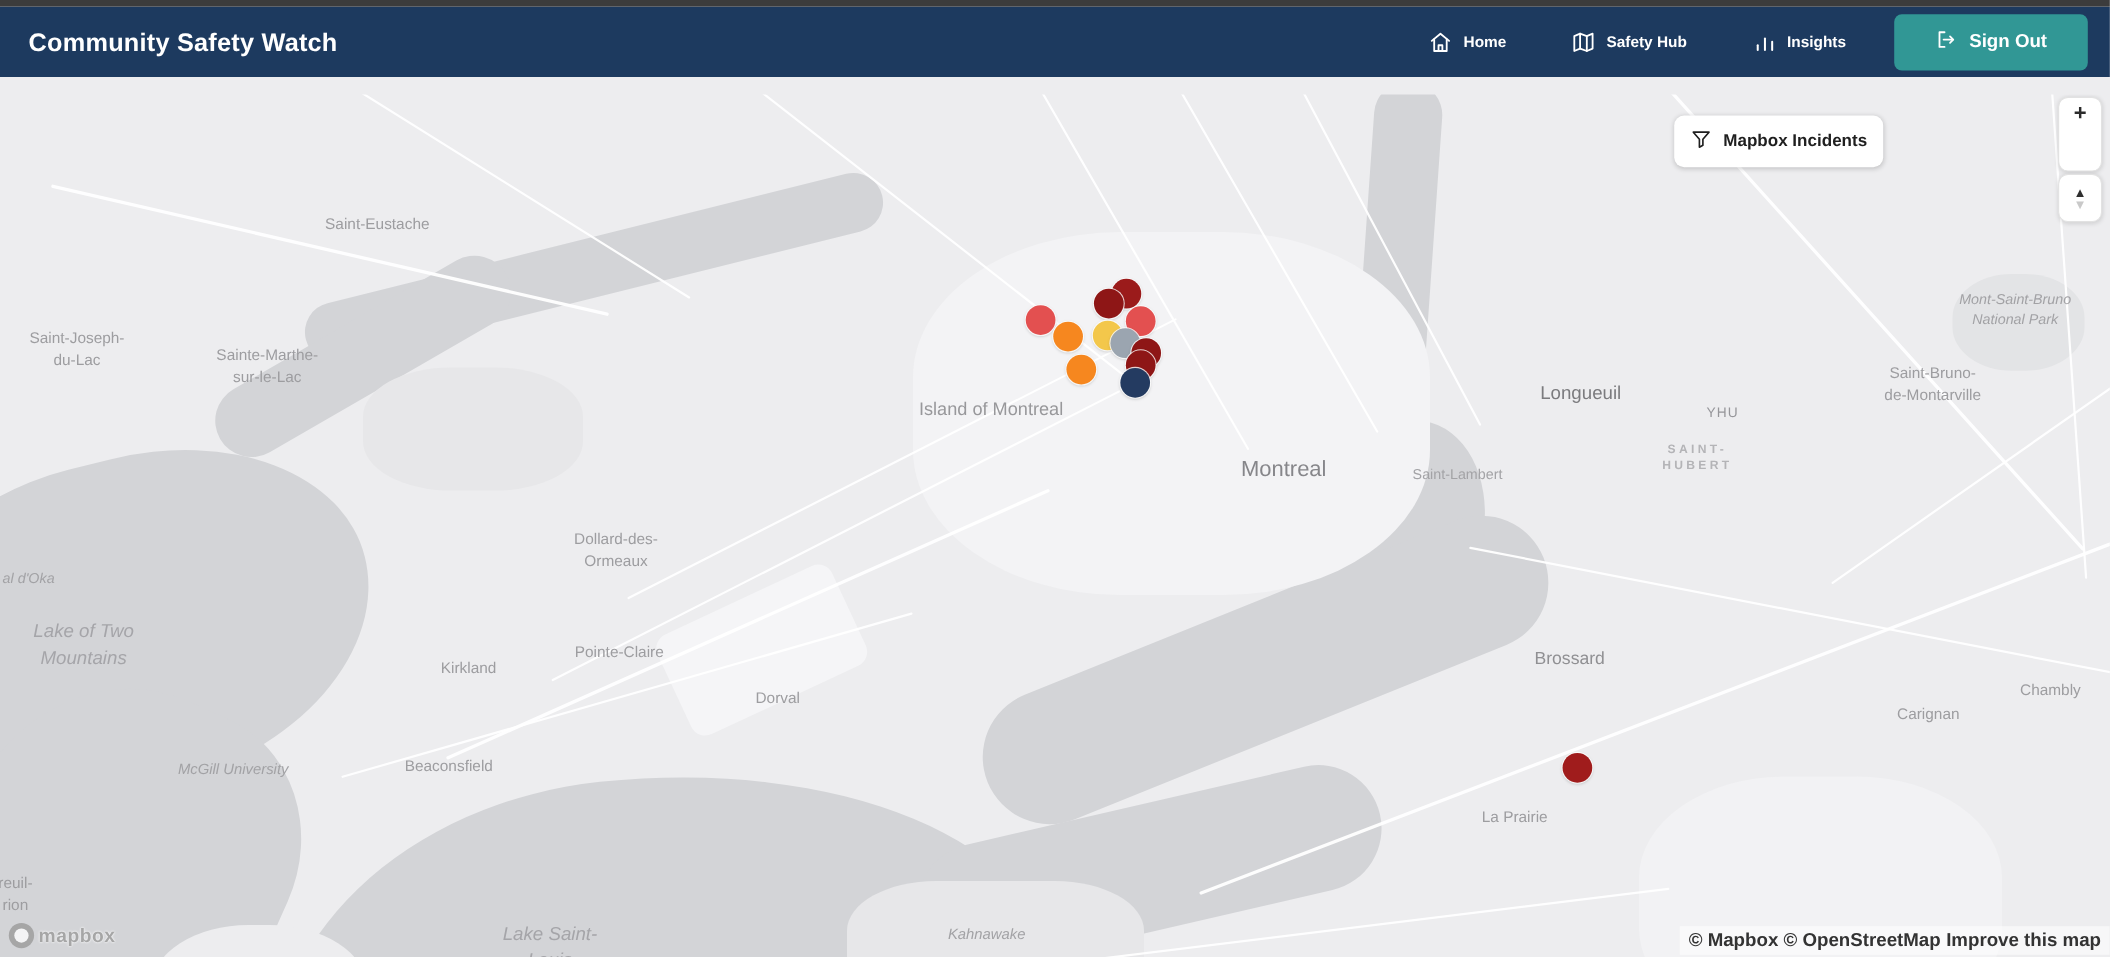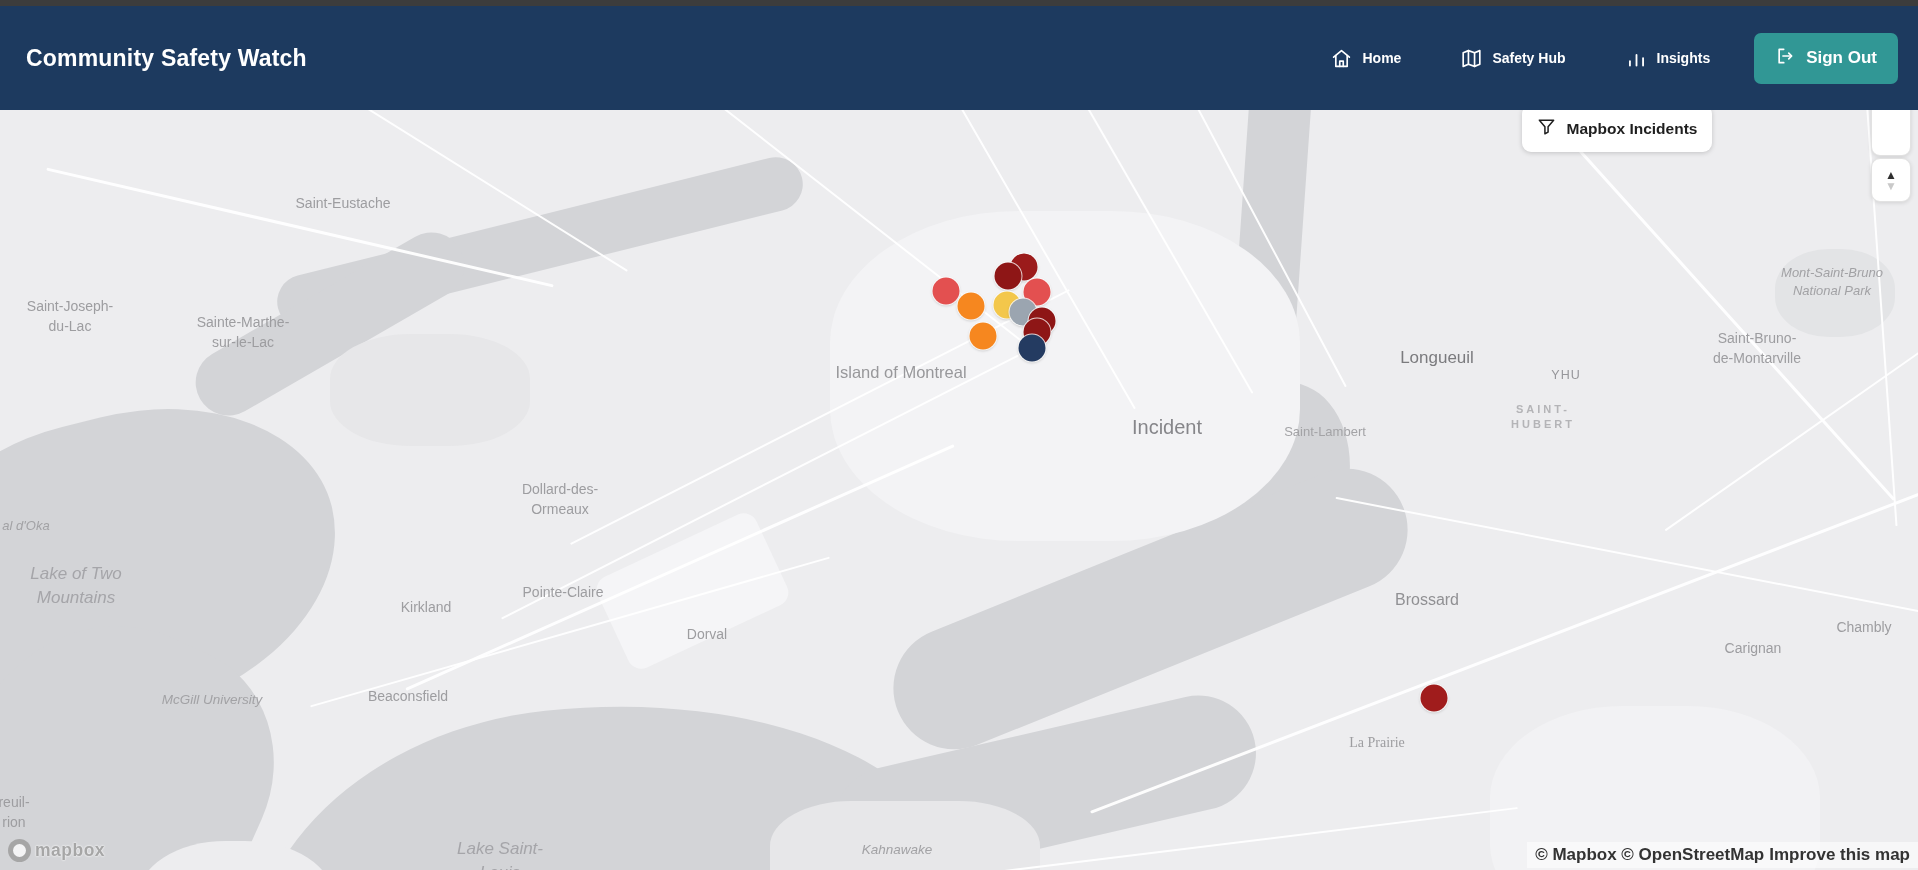--- a/index.html
+++ b/index.html
@@ -7,31 +7,31 @@
     width:1918px;height:870px;position:relative;overflow:hidden;
     font-family:"Liberation Sans","DejaVu Sans",sans-serif;
     background:#ededef;
   }
   :root{
     --navy:#1d3a5f; --teal:#319795; --water:#d3d4d7;
   }
   
   .top-strip{position:absolute;top:0;left:0;width:1918px;height:6px;background:#3c3c3c;z-index:40;}
   .header{
-    position:absolute;top:6px;left:0;width:1918px;height:104px;background:var(--navy);
+    position:absolute;top:6px;left:0;width:1918px;height:64px;background:var(--navy);
     display:flex;align-items:center;padding:0 20px;box-sizing:border-box;z-index:30;
   }
   .app-title{color:#fff;font-size:23px;font-weight:700;letter-spacing:.2px;padding-left:6px;}
   .nav{margin-left:auto;display:flex;align-items:center;gap:60px;}
   .nav-item{display:flex;align-items:center;gap:10px;color:#fff;font-size:14px;font-weight:600;cursor:pointer;}
   .nav-item svg{display:block;}
   .signout-btn{
     margin-left:44px;display:flex;align-items:center;gap:11px;background:var(--teal);
     color:#fff;font-size:17px;font-weight:600;border:none;border-radius:7px;
-    padding:13px 21px;cursor:pointer;
+    padding:13px 37px;cursor:pointer;
   }
   
   .map{position:absolute;top:86px;left:0;width:1918px;height:784px;background:#ededef;overflow:hidden;z-index:1;}
   .map .shape{position:absolute;}
   .map .water{background:var(--water);}
   .map .road{position:absolute;height:2px;background:rgba(255,255,255,.95);border-radius:2px;}
   .map .road.maj{height:3px;}
   
   .place-label{position:absolute;transform:translate(-50%,-50%);text-align:center;white-space:nowrap;z-index:3;line-height:1.4;}
   .pl-town{font-size:14px;color:#9d9da0;}
@@ -217,21 +217,21 @@
         <div>Lake Saint-</div>
         <div>Louis</div>
       </div>
       <div class="place-label pl-town" style="left: 14px; top: 727px;">
         <div>reuil-</div>
         <div>rion</div>
       </div>
       <div class="place-label pl-poi" style="left: 897px; top: 764px;">
         <div>Kahnawake</div>
       </div>
-      <div class="place-label pl-town" style="left: 1377px; top: 657px; font-family: Liberation Serif, serif;">
+      <div class="place-label pl-town" style="left: 1377px; top: 657px;">
         <div>La Prairie</div>
       </div>
       <div class="place-label pl-town-md" style="left: 1427px; top: 514px;">
         <div>Brossard</div>
       </div>
       <div class="place-label pl-town" style="left: 1753px; top: 563px;">
         <div>Carignan</div>
       </div>
       <div class="place-label pl-town" style="left: 1864px; top: 542px;">
         <div>Chambly</div>
@@ -254,21 +254,21 @@
         <div>National Park</div>
       </div>
       <div class="place-label pl-town" style="left: 1757px; top: 263px;">
         <div>Saint-Bruno-</div>
         <div>de-Montarville</div>
       </div>
       <div class="place-label pl-region" style="left: 901px; top: 287px;">
         <div>Island of Montreal</div>
       </div>
       <div class="place-label pl-city" style="left: 1167px; top: 341px;">
-        <div>Incident</div>
+        <div>Montreal</div>
       </div>
     </div>
   <div id="markers-layer">
       <div class="marker" style="left: 946px; top: 205px; background: rgb(227, 80, 80);"></div>
       <div class="marker" style="left: 1024px; top: 181px; background: rgb(155, 27, 27);"></div>
       <div class="marker" style="left: 1008px; top: 190px; background: rgb(142, 22, 22);"></div>
       <div class="marker" style="left: 971px; top: 220px; background: rgb(246, 135, 31);"></div>
       <div class="marker" style="left: 1007px; top: 219px; background: rgb(243, 199, 75);"></div>
       <div class="marker" style="left: 1037px; top: 206px; background: rgb(227, 80, 80);"></div>
       <div class="marker" style="left: 1023px; top: 226px; background: rgb(155, 165, 176);"></div>

